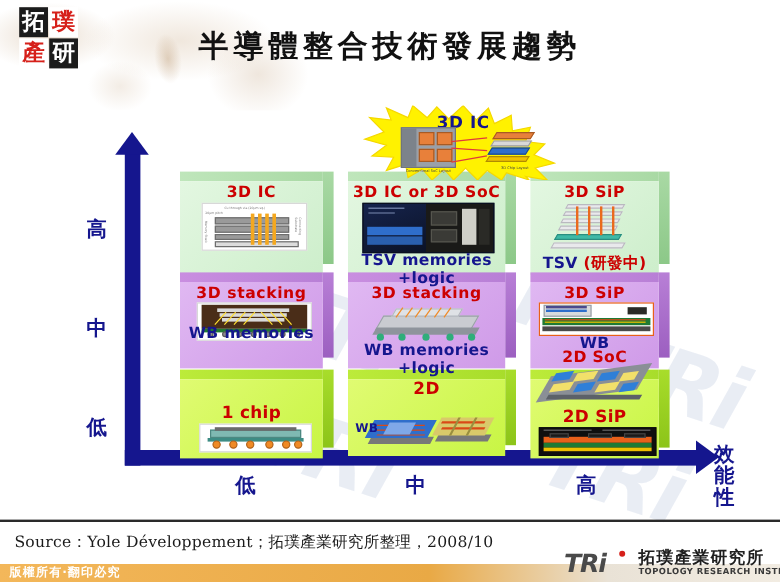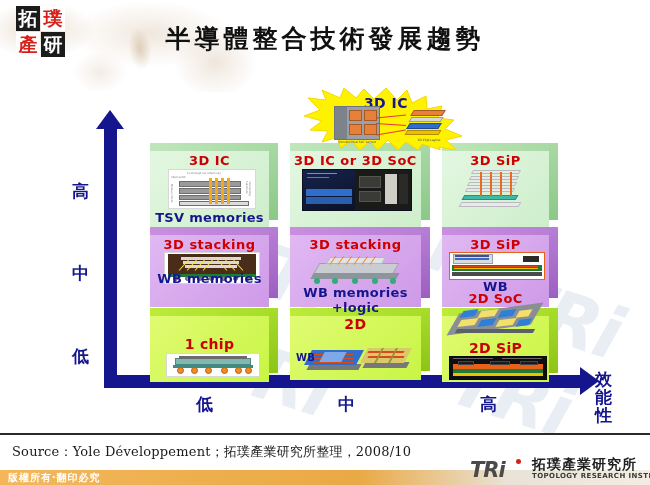--- a/index.html
+++ b/index.html
@@ -229,58 +229,61 @@
       <div class="tsv-bar" style="left:10px;top:18px;width:62px;height:6px;"></div>
       <div class="tsv-bar" style="left:10px;top:25px;width:62px;height:5px;"></div>
       <div class="tsv-bar" style="left:10px;top:31px;width:70px;height:5px;background:#dcdcdc;"></div>
       <div class="tsv-via" style="left:40px;top:8px;height:26px;"></div>
       <div class="tsv-via" style="left:46px;top:8px;height:26px;"></div>
       <div class="tsv-via" style="left:52px;top:8px;height:26px;"></div>
       <div class="tsv-via" style="left:58px;top:8px;height:26px;"></div>
       <div class="tsv-txt" style="left:1px;top:14px;writing-mode:vertical-rl;">Memory Stack</div>
       <div class="tsv-txt" style="left:76px;top:11px;writing-mode:vertical-rl;">Connecting Substrate</div>
     </div>
-    <div class="cap" style="top:67px;right:9px;">TSV memories</div>
   </div>
 
   <div class="cellbox" style="left:290px;top:143px;width:140px;height:86px;">
     <div class="topf g-top"></div>
     <div class="side g-side"></div>
     <div class="face g-face"></div>
     <div class="hdr hdr-red">3D IC or 3D SoC</div>
     <div class="pic" style="left:12px;top:26px;width:108px;height:40px;background:#0d1730;border-color:#0a1020;">
       <div style="position:absolute;left:0;top:0;width:52px;height:40px;background:linear-gradient(160deg,#16244d,#0b1densities);background:linear-gradient(160deg,#16244d,#0b1226);"></div>
       <div style="position:absolute;left:52px;top:0;width:56px;height:40px;background:#1a1a18;"></div>
       <div style="position:absolute;left:3px;top:19px;width:46px;height:7px;background:#2f6ecb;"></div>
       <div style="position:absolute;left:3px;top:27px;width:46px;height:7px;background:#2a5fae;"></div>
       <div style="position:absolute;left:56px;top:6px;width:22px;height:12px;background:#3a3a36;border:1px solid #55554e;box-sizing:border-box;"></div>
       <div style="position:absolute;left:56px;top:21px;width:22px;height:11px;background:#3a3a36;border:1px solid #55554e;box-sizing:border-box;"></div>
       <div style="position:absolute;left:82px;top:4px;width:12px;height:30px;background:#cfcfc8;"></div>
       <div style="position:absolute;left:96px;top:4px;width:9px;height:30px;background:#2a2a26;"></div>
       <div style="position:absolute;left:4px;top:3px;width:30px;height:1px;background:#7d8db3;"></div>
       <div style="position:absolute;left:4px;top:7px;width:22px;height:1px;background:#6b7aa0;"></div>
     </div>
+    <div class="cap" style="top:67px;right:9px;">TSV memories +logic</div>
   </div>
 
   <div class="cellbox" style="left:442px;top:143px;width:116px;height:86px;">
     <div class="topf g-top"></div>
     <div class="side g-side"></div>
     <div class="face g-face"></div>
     <div class="hdr hdr-red">3D SiP</div>
     <div style="position:absolute;left:16px;top:25px;width:76px;height:42px;z-index:2;">
       <div class="sip-layer" style="left:14px;top:2px;width:48px;height:4px;"></div>
       <div class="sip-layer" style="left:12px;top:8px;width:48px;height:4px;"></div>
       <div class="sip-layer" style="left:10px;top:14px;width:48px;height:4px;"></div>
       <div class="sip-layer" style="left:8px;top:20px;width:48px;height:4px;"></div>
       <div class="sip-base" style="left:5px;top:27px;width:54px;height:5px;"></div>
       <div class="sip-layer" style="left:2px;top:34px;width:60px;height:5px;"></div>
       <div class="sip-arrow" style="left:22px;top:4px;height:24px;"></div>
       <div class="sip-arrow" style="left:32px;top:4px;height:24px;"></div>
       <div class="sip-arrow" style="left:42px;top:4px;height:24px;"></div>
       <div class="sip-arrow" style="left:52px;top:4px;height:24px;"></div>
+    </div>
+    <div class="cap" style="top:67px;right:9px;">
+      <span>TSV </span><span style="color:#cc0000;">(研發中)</span>
     </div>
   </div>
 
   <div class="cellbox" style="left:150px;top:227px;width:128px;height:80px;">
     <div class="topf p-top"></div>
     <div class="side p-side"></div>
     <div class="face p-face"></div>
     <div class="hdr hdr-red">3D stacking</div>
     <div class="pic" style="left:14px;top:25px;width:94px;height:30px;">
       <div class="wb-body" style="left:3px;top:1px;width:88px;height:20px;"></div>

